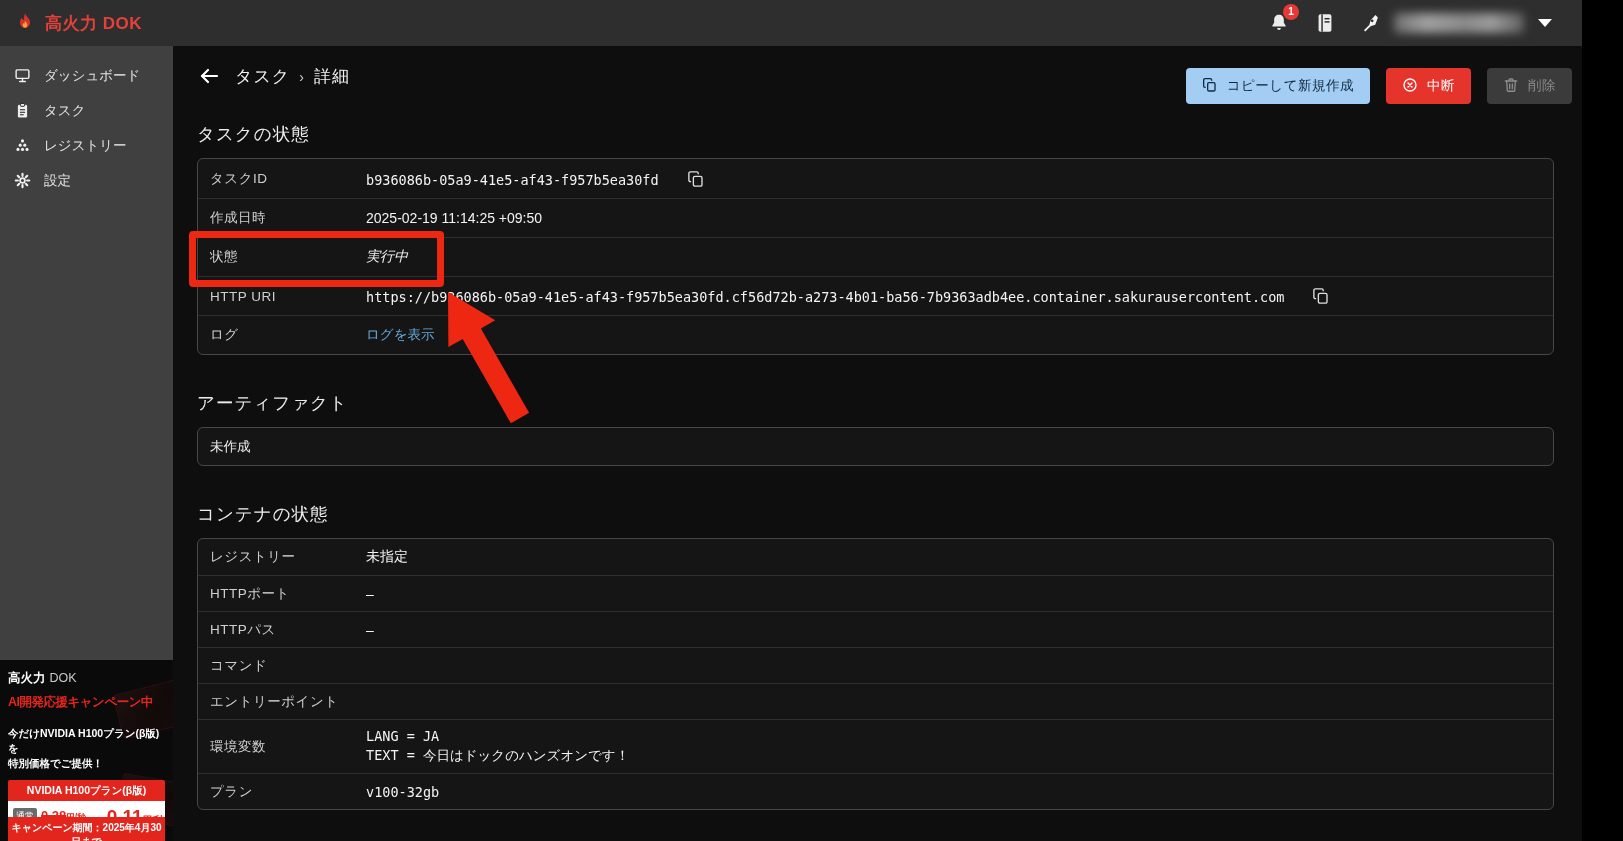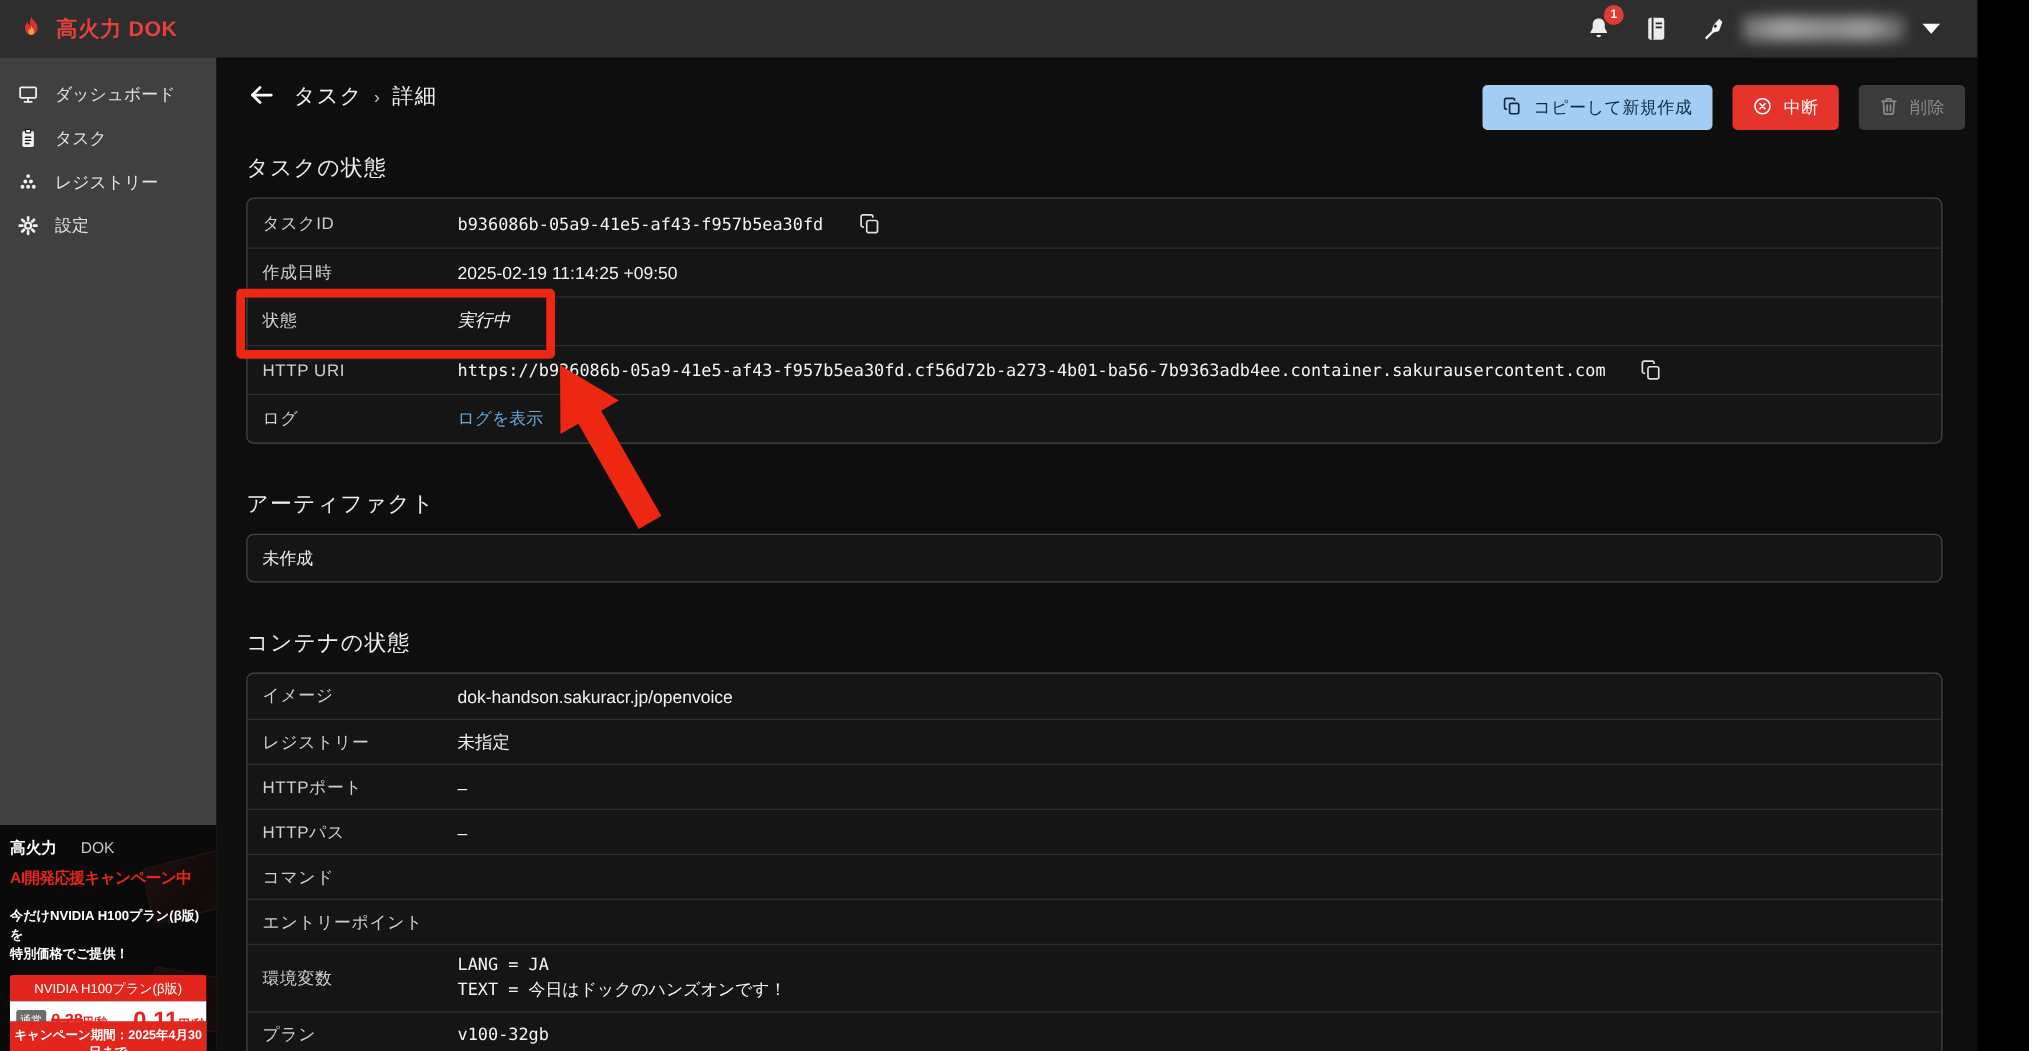--- a/index.html
+++ b/index.html
@@ -34,24 +34,24 @@
   .nav-item { display:flex; align-items:center; gap:13px; height:35px; padding:0 14px; color:#e3e3e3; font-size:13.5px; cursor:pointer; }
   .nav-item svg { width:17px; height:17px; flex:none; color:#f0f0f0; }
 
   
   .campaign { position:absolute; left:0; right:0; bottom:0; height:181px; background:#0a0a0a; padding:10px 8px 0; overflow:hidden; cursor:pointer; }
   .gpu-deco { position:absolute; border-radius:4px; background:linear-gradient(135deg,#1d1010,#120909 60%,#1a0c0c); border:1px solid #2a1212; }
   .gpu-deco.a { width:70px; height:46px; right:-14px; top:26px; transform:rotate(-14deg); }
   .gpu-deco.b { width:64px; height:44px; right:-10px; top:118px; transform:rotate(10deg); }
   .camp-inner { position:relative; }
   .camp-brand { font-size:12.5px; color:#fff; font-weight:bold; margin-bottom:7px; }
-  .camp-brand .rest { color:#c9c9c9; font-weight:normal; margin-left:19px;text-align:center; }
+  .camp-brand .rest { color:#c9c9c9; font-weight:normal; margin-left:4px;text-align:center; }
   .camp-headline { color:var(--banner-red); font-weight:bold; font-size:12.5px; white-space:nowrap; margin-bottom:15px; letter-spacing:-0.5px; }
   .camp-sub { color:#fff; font-weight:bold; font-size:10.5px; line-height:1.45; margin-bottom:8px; }
-  .camp-plan-header { background:var(--banner-red); color:#fff; font-size:10.5px; font-weight:normal; text-align:center; padding:4px 0 3px; border-radius:2px 2px 0 0; }
+  .camp-plan-header { background:var(--banner-red); color:#fff; font-size:10.5px; font-weight:bold; text-align:center; padding:4px 0 3px; border-radius:2px 2px 0 0; }
   .camp-price-box { background:#fff; padding:6px 5px 5px; border-radius:0 0 2px 2px; }
   .price-row { display:flex; align-items:center; gap:4px; }
   .normal-badge { background:#6b6b6b; color:#fff; font-size:9px; padding:2px 3px; border-radius:2px; flex:none; }
   .old-price { color:var(--banner-red); font-weight:bold; font-size:13px; text-decoration:line-through; text-decoration-thickness:2px; white-space:nowrap; }
   .old-price .u { font-size:8.5px; }
   .price-arrow { color:#222; font-size:13px; font-weight:bold; }
   .new-price { color:var(--banner-red); font-weight:bold; font-size:19px; line-height:1; white-space:nowrap; }
   .new-price .u { font-size:9.5px; }
   .price-subs { display:flex; justify-content:space-between; margin-top:3px; }
   .price-sub-old { color:#999; font-size:8px; }
@@ -329,26 +329,20 @@
       <h2 class="section-h mt-lg">アーティファクト</h2>
       <div class="dtable artifact-table">
         <div class="trow">
           <span class="plain-cell">未作成</span>
         </div>
       </div>
 
       <h2 class="section-h mt-lg">コンテナの状態</h2>
       <div class="dtable container-table" id="container-rows">
           <div class="trow">
-            <div class="tlabel">イメージ</div>
-            <div class="tvalue">
-              <span class="">dok-handson.sakuracr.jp/openvoice</span>
-            </div>
-          </div>
-          <div class="trow">
             <div class="tlabel">レジストリー</div>
             <div class="tvalue">
               <span class="">未指定</span>
             </div>
           </div>
           <div class="trow">
             <div class="tlabel">HTTPポート</div>
             <div class="tvalue">
               <span class="">–</span>
             </div>

